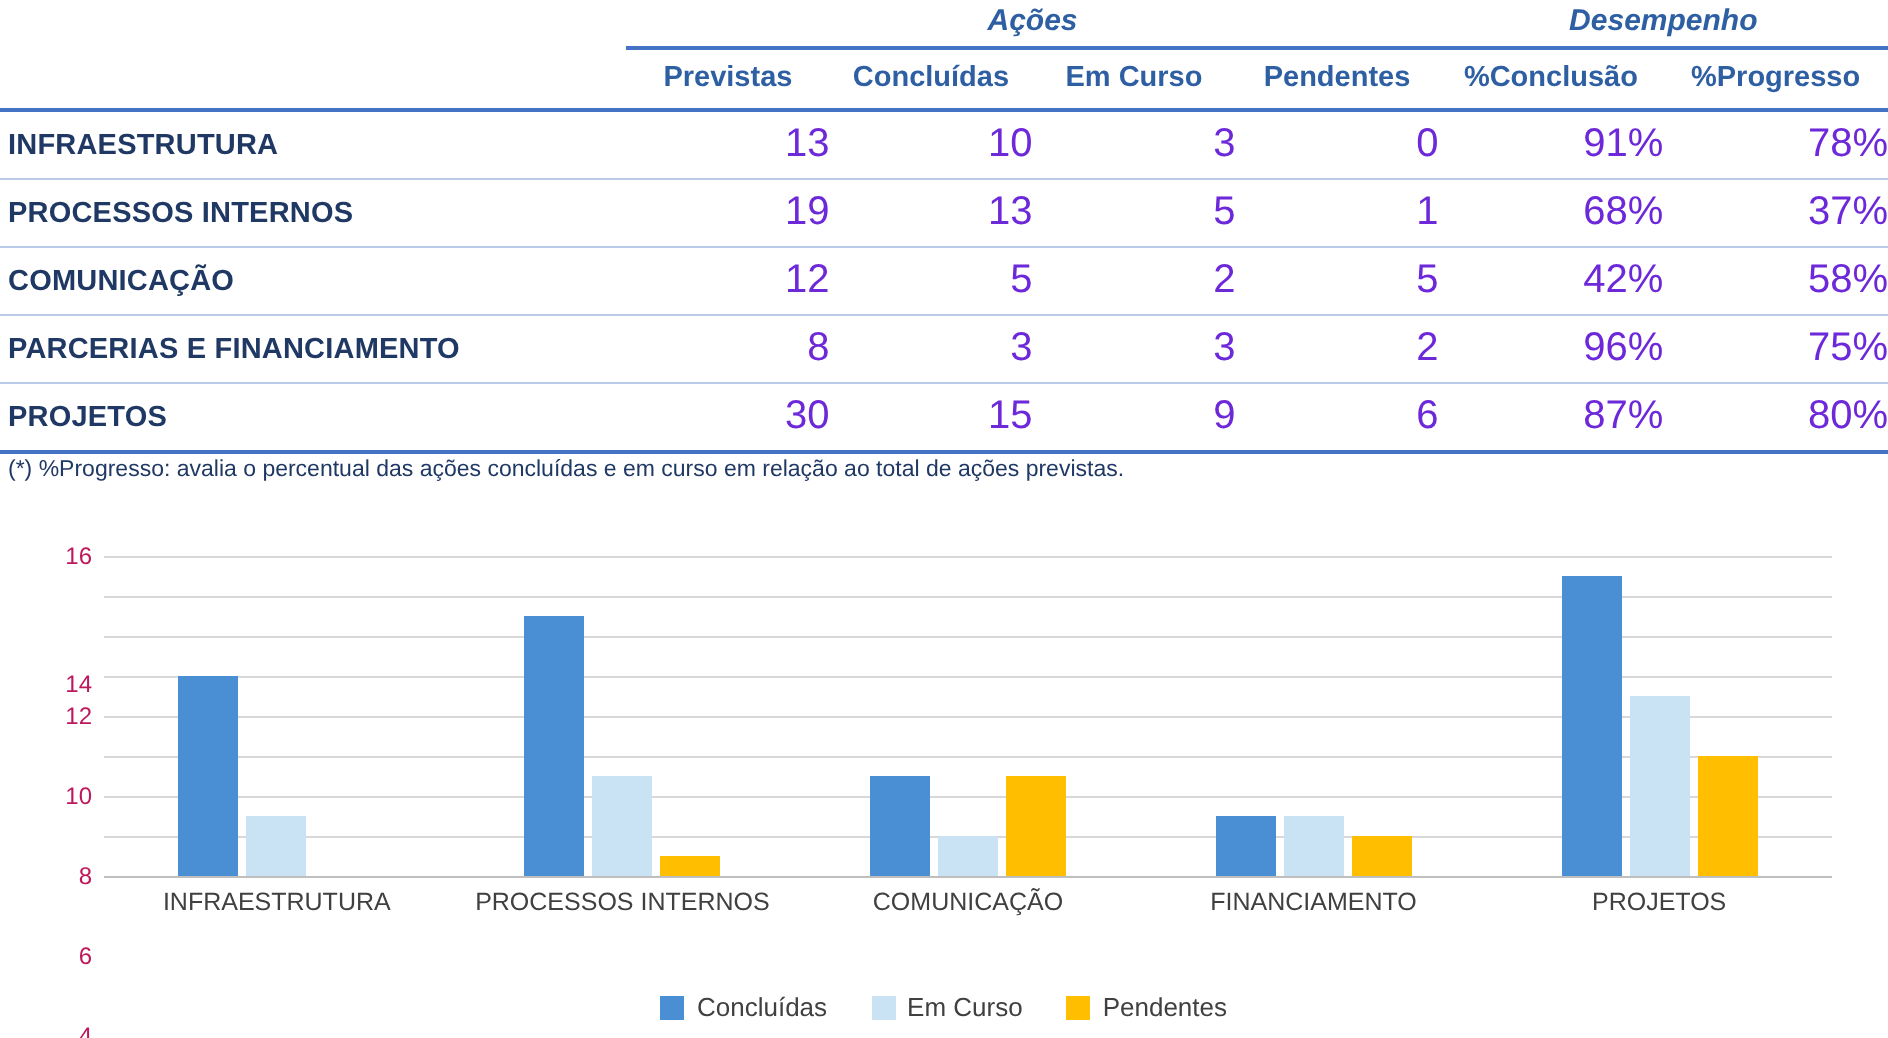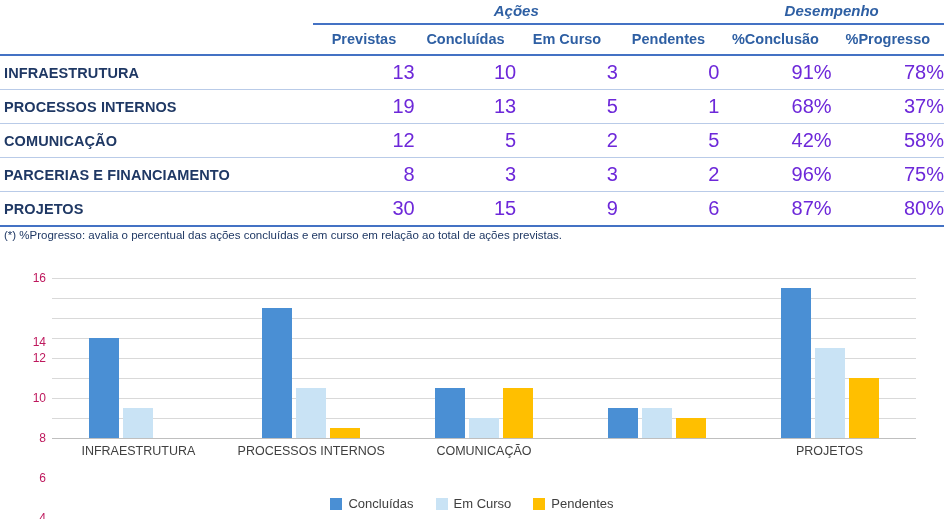--- a/index.html
+++ b/index.html
@@ -335,20 +335,21 @@
       <div class="cat-label">
         <div>INFRAESTRUTURA</div>
       </div>
       <div class="cat-label">
         <div>PROCESSOS INTERNOS</div>
       </div>
       <div class="cat-label">
         <div>COMUNICAÇÃO</div>
       </div>
       <div class="cat-label">
+        <div>FINANCIAMENTO</div>
       </div>
       <div class="cat-label">
         <div>PROJETOS</div>
       </div>
     </div>
   <div class="legend" id="legend">
       <div class="legend-item">
         <span class="legend-swatch" style="background: rgb(74, 143, 212);"></span>
         <span>Concluídas</span>
       </div>

